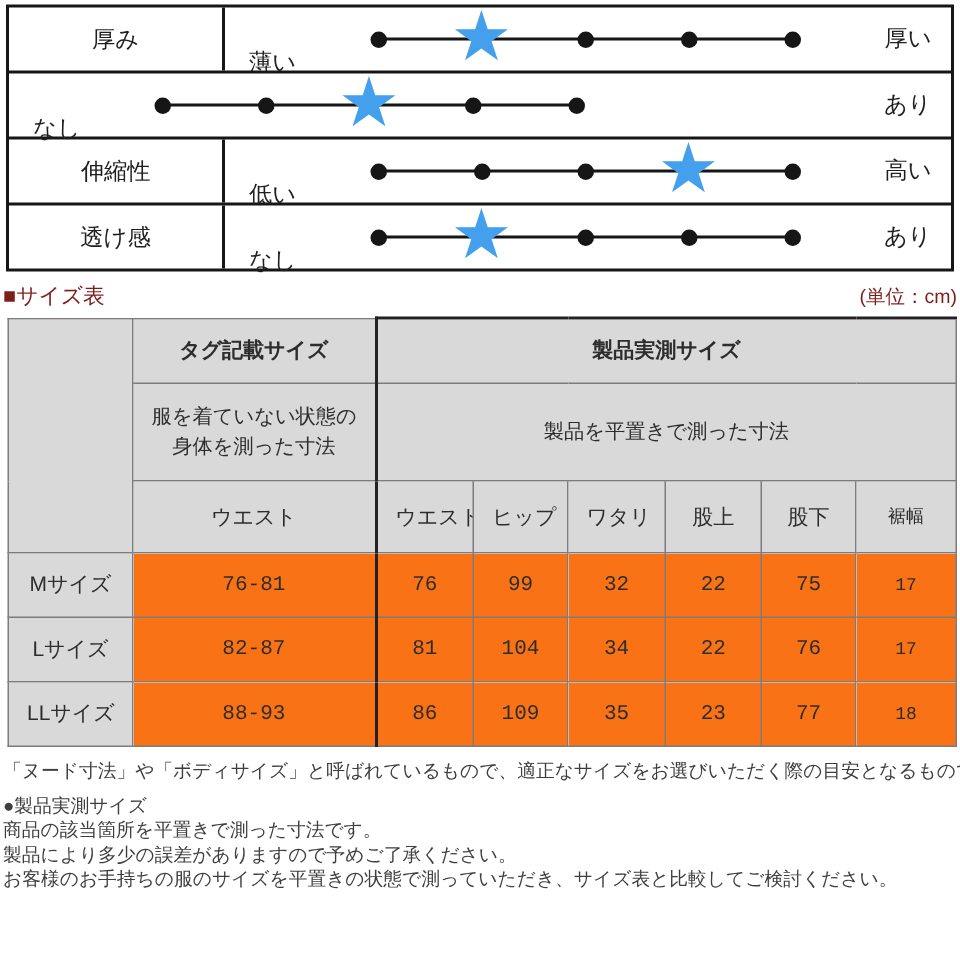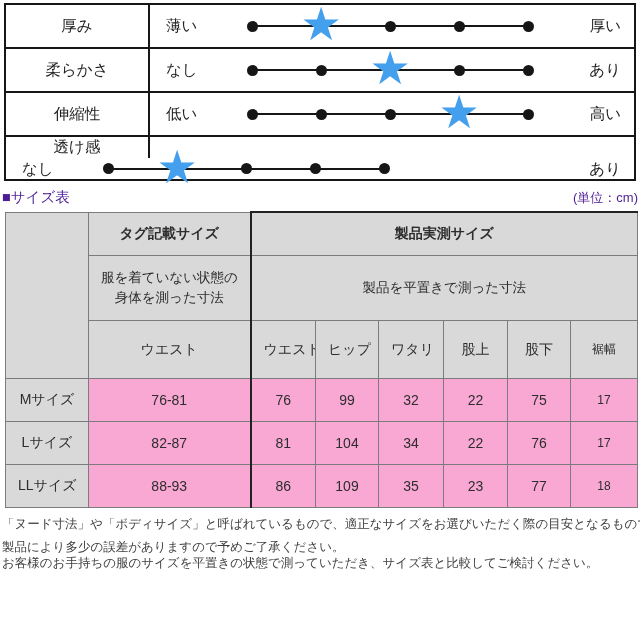--- a/index.html
+++ b/index.html
@@ -6,32 +6,32 @@
   body {
     width:640px; height:640px; background:#ffffff; overflow:hidden;
     font-family:"Liberation Sans","DejaVu Sans",sans-serif;
     -webkit-font-smoothing:antialiased;
   }
   .page { position:relative; width:640px; height:640px; }
 
   
   .rating-table { margin:3px 4px 0 4px; border:2px solid #161616; }
   .rating-row { display:flex; height:42px; border-bottom:2px solid #161616; }
-  .rating-row:last-child { border-bottom:none;flex-direction:column; }
+  .rating-row:last-child { border-bottom:none; }
   .rating-name {
     width:142px; border-right:2px solid #161616;
     display:flex; align-items:center; justify-content:center;
     font-size:15.5px; color:#1f1f1f; white-space:nowrap;
   }
   .rating-right { flex:1; position:relative; }
   .rating-min, .rating-max {
     position:absolute; top:50%; transform:translateY(-50%);
     font-size:15.5px; color:#1f1f1f; white-space:nowrap;
   }
-  .rating-min { left:16px; }
+  .rating-min { left:16px;margin-top:16px; }
   .rating-max { right:13px; }
   .scale { position:absolute; left:102px; top:0; bottom:0; width:276px; }
   .scale::before {
     content:""; position:absolute; left:0; right:0; top:50%; height:2px;
     margin-top:-1px; background:#161616;
   }
   .dot {
     position:absolute; top:50%; width:11px; height:11px;
     margin:-5.5px 0 0 -5.5px; border-radius:50%; background:#161616;
   }
@@ -42,41 +42,41 @@
 
   
   .top-notes {
     margin:16px 0 0 40px; color:#3c3c5e; font-size:14.5px; line-height:24.5px;
     white-space:nowrap;
   }
 
   
   .size-header {
     display:flex; justify-content:space-between; align-items:flex-end;
-    margin:7px 2px 4px 2px; color:#4c1d95;
+    margin:7px 2px 4px 2px; color:#7f1d1d;
   }
   .size-title { font-size:14.5px; }
   .size-unit  { font-size:13px; }
 
   
   table.size-table {
     border-collapse:collapse; table-layout:fixed;
     margin-left:5px; width:632px; color:#2d2d2d;
   }
   .size-table th, .size-table td {
     border:1px solid #7c7c7c; text-align:center; vertical-align:middle;
     padding:12px; white-space:nowrap; overflow:hidden;
   }
   .size-table th { background:#d9d9d9; font-weight:normal; font-size:14px; }
-  .size-table td { background:#f9a8d4; font-size:14px; }
+  .size-table td { background:#f97316; font-size:14px;font-family:Liberation Mono, monospace; }
   tr.h1 { height:29px; }
   tr.h1 th { font-weight:bold; font-size:14px; }
   tr.h2 { height:48px; }
   tr.h2 th { font-size:13.5px; line-height:20px; }
-  tr.h3 { height:58px; }
+  tr.h3 { height:48px; }
   tr.data { height:40px; }
   .thick-left { border-left:2px solid #222222 !important; }
   .thick-top  { border-top:2px solid #222222 !important; }
   .small-text { font-size:12px !important; }
 
   
   .bottom-notes {
     margin:8px 0 0 2px; font-size:12.5px; line-height:16.5px;
     color:#3e3e3e; white-space:nowrap;
   }
@@ -96,21 +96,20 @@
             <span class="dot" style="left: 0%;"></span>
             <span class="star" style="left: 25%; color: rgb(68, 160, 236);">★</span>
             <span class="dot" style="left: 50%;"></span>
             <span class="dot" style="left: 75%;"></span>
             <span class="dot" style="left: 100%;"></span>
           </div>
         <span class="rating-max">厚い</span>
       </div>
     </div>
     <div class="rating-row">
-      <div class="rating-name">柔らかさ</div>
       <div class="rating-right">
         <span class="rating-min">なし</span>
         <div class="scale">
             <span class="dot" style="left: 0%;"></span>
             <span class="dot" style="left: 25%;"></span>
             <span class="star" style="left: 50%; color: rgb(68, 160, 236);">★</span>
             <span class="dot" style="left: 75%;"></span>
             <span class="dot" style="left: 100%;"></span>
           </div>
         <span class="rating-max">あり</span>
@@ -216,18 +215,20 @@
       <td class="small-text">18</td>
     </tr>
   </tbody>
     </table>
 
   <div class="bottom-notes">
     <div class="note-group">
       <div>「ヌード寸法」や「ボディサイズ」と呼ばれているもので、適正なサイズをお選びいただく際の目安となるものです。</div>
     </div>
     <div class="note-group">
+      <div>●製品実測サイズ</div>
+      <div>商品の該当箇所を平置きで測った寸法です。</div>
       <div>製品により多少の誤差がありますので予めご了承ください。</div>
       <div>お客様のお手持ちの服のサイズを平置きの状態で測っていただき、サイズ表と比較してご検討ください。</div>
     </div>
   </div>
 
 </div>
 
 </body></html>

